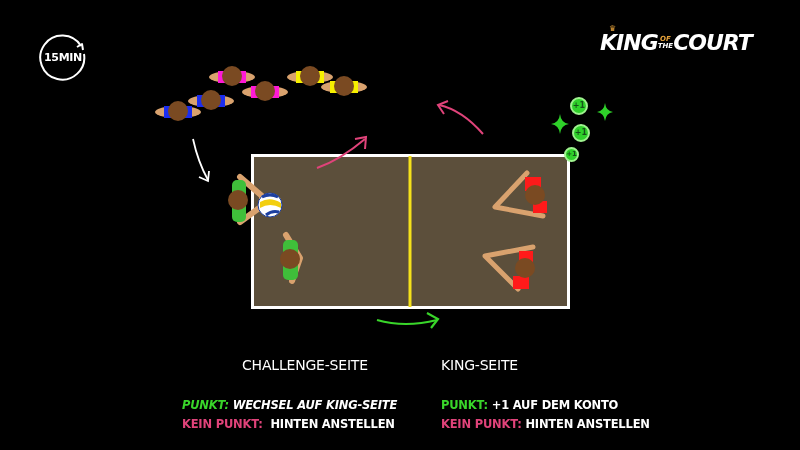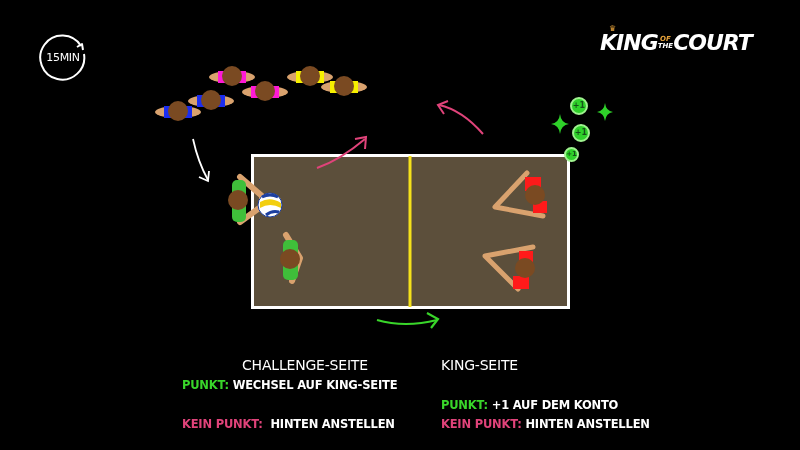--- a/index.html
+++ b/index.html
@@ -1,20 +1,20 @@
 <!DOCTYPE html>
 <html><head>
 <meta charset="utf-8">
 <style>
   html, body { margin:0; padding:0; }
   body { width:800px; height:450px; background:#000; position:relative; overflow:hidden; font-family:"DejaVu Sans", sans-serif; }
   .abs { position:absolute; }
   svg { display:block; }
   .timer { left:37px; top:32px; width:52px; height:52px; }
-  .timer-label { position:absolute; left:0; top:0; width:52px; height:52px; line-height:52px; text-align:center; color:#fff; font-weight:normal; font-size:11px; letter-spacing:-0.3px; }
+  .timer-label { position:absolute; left:0; top:0; width:52px; height:52px; line-height:52px; text-align:center; color:#fff; font-weight:bold; font-size:11px; letter-spacing:-0.3px; }
   .logo { left:600px; top:30px; color:#fff; font-weight:bold; font-style:italic; font-size:22px; letter-spacing:-1px; display:flex; align-items:center; }
   .logo .mid { display:flex; flex-direction:column; font-size:7px; line-height:7px; margin:0 0; letter-spacing:0; align-items:center; }
   .logo .mid span:first-child { color:#e8a33a; }
   .logo .crown { position:absolute; left:9px; top:-6px; color:#e8a33a; font-size:8px; font-style:normal; }
   .heading { color:#fff; font-weight:normal; font-size:14px; letter-spacing:-0.2px; }
   .rule { font-weight:bold; font-size:11.5px; color:#fff; white-space:nowrap; letter-spacing:-0.2px; }
   .green { color:#39d62a; }
   .pink { color:#e0437a; }
   .plus { width:18px; height:18px; border-radius:50%; background:#2fd12a; border:2px solid #9ff28f; box-sizing:border-box; color:#16511a; font-weight:bold; font-size:8px; line-height:14px; text-align:center; }
 </style>
@@ -126,21 +126,21 @@
 
   <path d="M560 114 Q561 123 569 124 Q561 125 560 134 Q559 125 551 124 Q559 123 560 114 Z" fill="#2fd12a"></path>
   <path d="M605 103 Q606 111 613 112 Q606 113 605 121 Q604 113 597 112 Q604 111 605 103 Z" fill="#2fd12a"></path>
 </svg>
 
 <div class="abs plus" style="left:570px;top:97px;">+1</div>
 <div class="abs plus" style="left:572px;top:124px;">+1</div>
 <div class="abs plus" style="left:564px;top:147px;width:15px;height:15px;font-size:7px;line-height:11px;">+1</div>
 
 <div class="abs heading" style="left:242px;top:357px;">CHALLENGE-SEITE</div>
-<div class="abs rule" style="left:182px;top:378px;">
+<div class="abs rule" style="left:182px;top:398px;font-style:italic;">
   <span class="green">PUNKT:</span>
   <span>WECHSEL AUF KING-SEITE</span>
 </div>
 <div class="abs rule" style="left:182px;top:417px;">
   <span class="pink">KEIN PUNKT:</span>
   <span style="margin-left:4px">HINTEN ANSTELLEN</span>
 </div>
 
 <div class="abs heading" style="left:441px;top:357px;">KING-SEITE</div>
 <div class="abs rule" style="left:441px;top:398px;">

